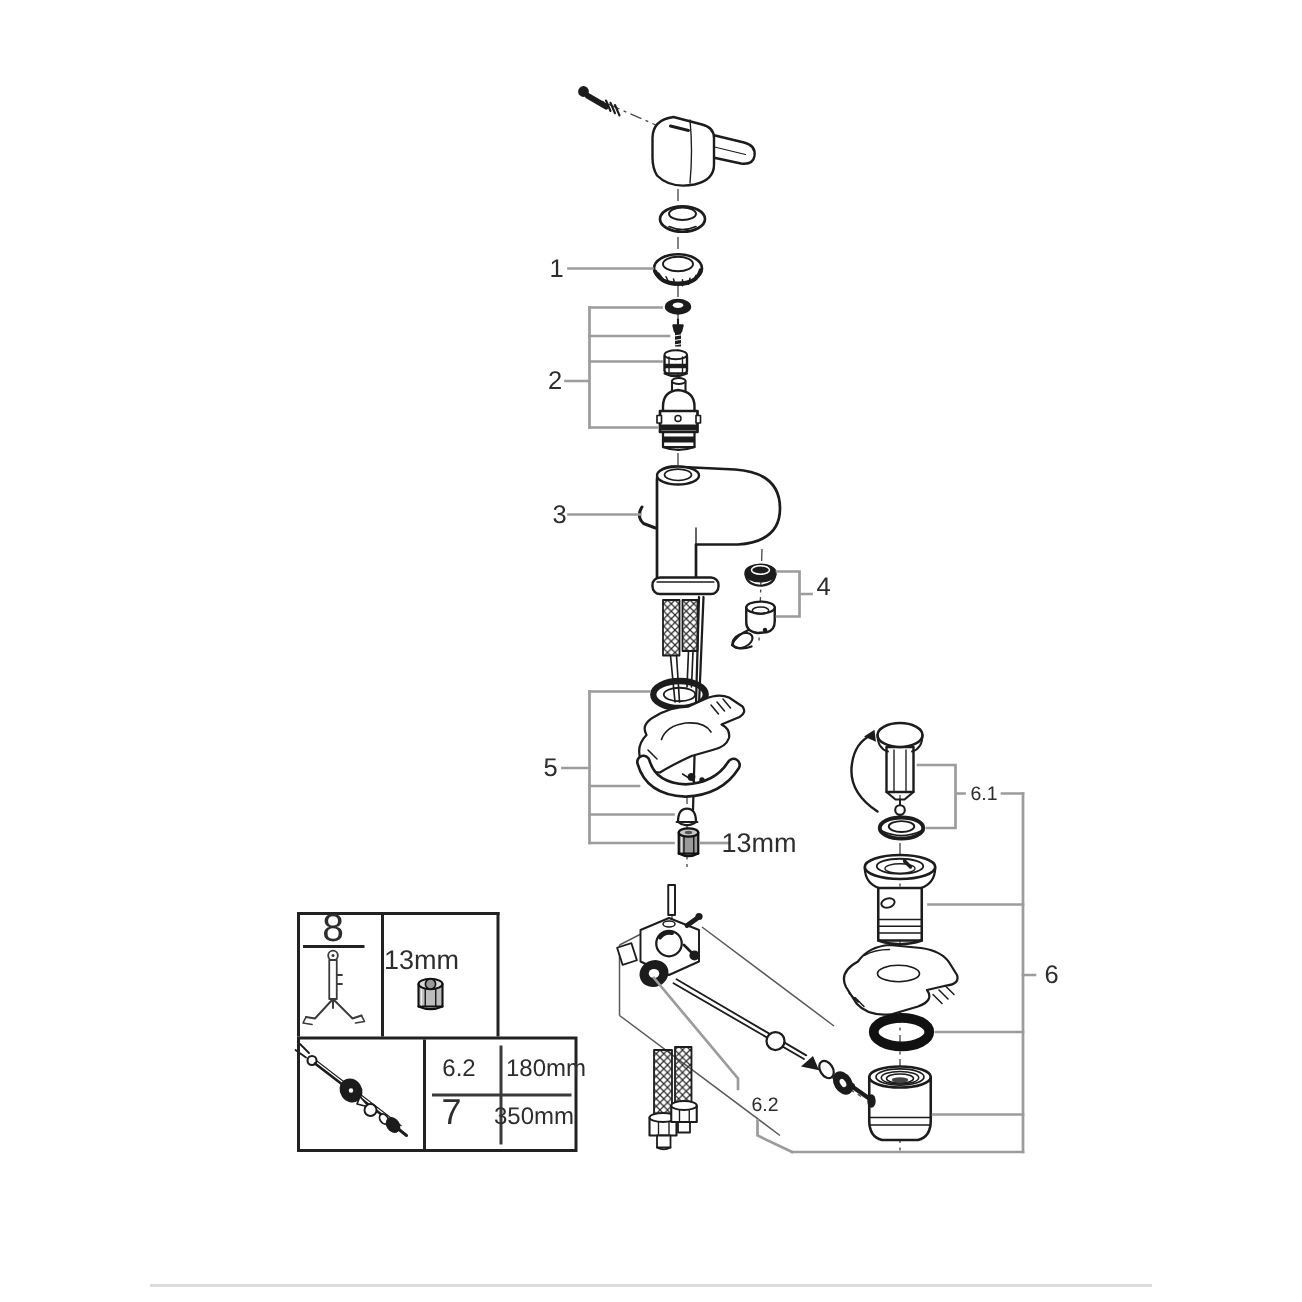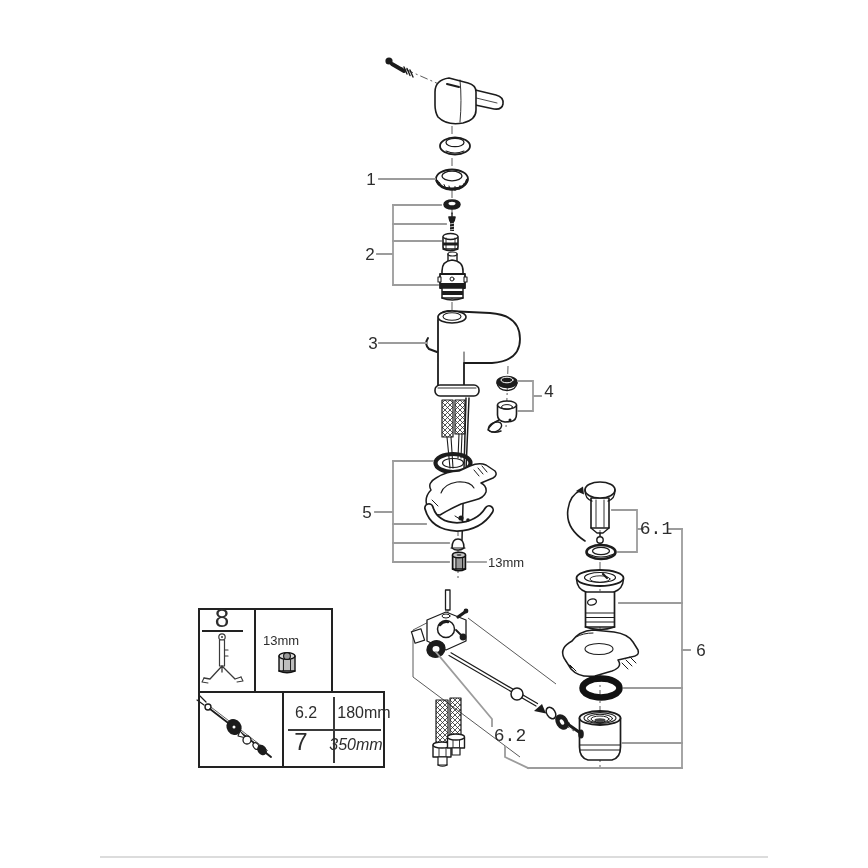--- a/index.html
+++ b/index.html
@@ -1,21 +1,21 @@
 <!DOCTYPE html>
 <html><head>
 <meta charset="utf-8">
 <style>
   html,body{margin:0;padding:0;background:#fff;}
   #stage{position:relative;width:868px;height:868px;background:#ffffff;overflow:hidden;
          font-family:"Liberation Sans", sans-serif;}
   #art{position:absolute;left:0;top:0;z-index:1;}
   .lbl{position:absolute;transform:translate(-50%,-50%);color:#2d2d2d;z-index:3;
        white-space:nowrap;line-height:1;}
-  .fs17{font-size:17px;} .fs15{font-size:18px;font-family:Liberation Mono, monospace;} .fs13{font-size:13px;}
+  .fs17{font-size:17px;} .fs15{font-size:13px;} .fs13{font-size:18px;}
   .fs26{font-size:26px;} .fs24{font-size:24px;} .fs16{font-size:16px;}
   .tline{position:absolute;background:#222;z-index:2;}
   .tbox{position:absolute;border:2px solid #222;box-sizing:border-box;z-index:2;background:transparent;}
   .subline{position:absolute;background:#3a3a3a;z-index:2;}
   #bottom-divider{position:absolute;left:100px;top:856px;width:668px;height:2px;background:#dcdcdc;z-index:2;}
 </style>
 </head>
 <body>
 
 <div id="stage">
@@ -334,16 +334,16 @@
   </div>
   <div class="subline" style="left:333px;top:697px;width:2px;height:66px;"></div>
   <div class="subline" style="left:288px;top:729px;width:93px;height:2px;"></div>
   <div class="tline" style="left:202px;top:630px;width:41px;height:2px;"></div>
 
   <span class="lbl fs26" style="left:222px;top:618px;">8</span>
   <span class="lbl fs13" style="left:281px;top:640px;">13mm</span>
   <span class="lbl fs16" style="left:306px;top:713px;">6.2</span>
   <span class="lbl fs16" style="left:364px;top:713px;">180mm</span>
   <span class="lbl fs24" style="left:301px;top:742px;">7</span>
-  <span class="lbl fs16" style="left:356px;top:745px;font-style:italic;">350mm</span>
+  <span class="lbl fs16" style="left:356px;top:745px;">350mm</span>
 
   <div id="bottom-divider"></div>
 </div>
 
 </body></html>

